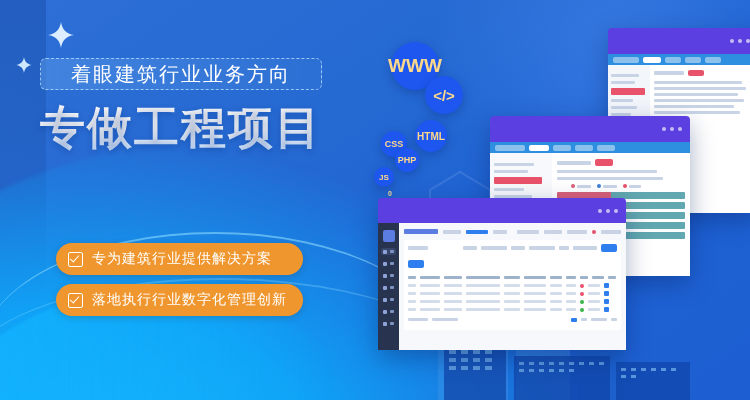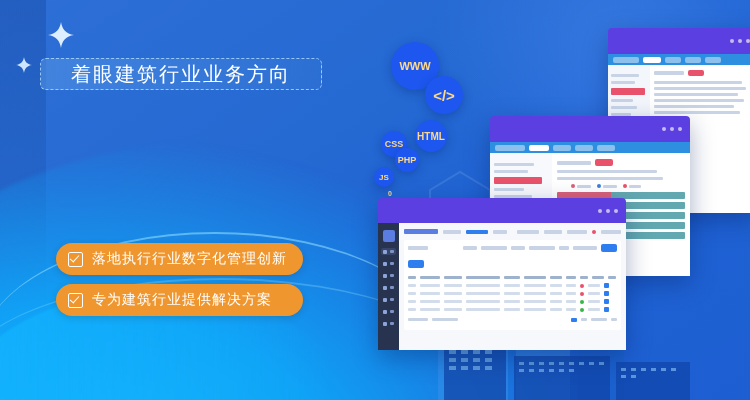--- a/index.html
+++ b/index.html
@@ -79,21 +79,21 @@
   .chk{width:13px;height:13px;border:1.6px solid #ffffff;border-radius:2px;position:relative;flex:0 0 auto;}
   .chk:after{content:"";position:absolute;left:2.5px;top:0px;width:4px;height:8px;
     border:solid #ffffff;border-width:0 1.8px 1.8px 0;transform:rotate(42deg);}
   .badge-text{font-size:14px;color:#ffffff;letter-spacing:1px;white-space:nowrap;
     font-family:"DejaVu Sans","Liberation Sans",sans-serif;}
 
   
   .bubble{position:absolute;border-radius:50%;background:#1d57ef;
     display:flex;align-items:center;justify-content:center;
     color:#ffd98a;font-weight:700;box-shadow:0 3px 10px rgba(10,40,120,.35);}
-  .bubble.b-www{left:391px;top:42px;width:48px;height:48px;font-size:11px;}
+  .bubble.b-www{left:391px;top:42px;width:48px;height:48px;font-size:19px;}
   .bubble.b-code{left:425px;top:76px;width:38px;height:38px;font-size:15px;}
   .bubble.b-html{left:415px;top:120px;width:32px;height:32px;font-size:10px;}
   .bubble.b-css{left:381px;top:131px;width:26px;height:26px;font-size:9px;}
   .bubble.b-php{left:395px;top:148px;width:24px;height:24px;font-size:9px;}
   .bubble.b-js{left:374px;top:167px;width:20px;height:20px;font-size:8px;}
   .bubble.b-zero{left:383px;top:186px;width:14px;height:14px;font-size:7px;background:transparent;
     box-shadow:none;color:#ffd98a;}
 
   
   .mock{position:absolute;box-shadow:0 8px 24px rgba(6,30,90,.35);}
@@ -239,31 +239,32 @@
           <span class="win s"></span>
       </div>
     </div>
   </div>
 
   <div class="copy">
     <div class="subtitle-box">
       <span class="subtitle-text">着眼建筑行业业务方向</span>
     </div>
     <div class="headline">
+      <div class="headline-line">专做工程项目</div>
     </div>
   </div>
 
   <div class="badges">
     <div class="badge">
       <span class="chk"></span>
-      <span class="badge-text">落地执行行业数字化管理创新</span>
+      <span class="badge-text">专为建筑行业提供解决方案</span>
     </div>
     <div class="badge">
       <span class="chk"></span>
-      <span class="badge-text">专为建筑行业提供解决方案</span>
+      <span class="badge-text">落地执行行业数字化管理创新</span>
     </div>
   </div>
 
   <div class="bubble b-www">WWW</div>
   <div class="bubble b-code">&lt;/&gt;</div>
   <div class="bubble b-html">HTML</div>
   <div class="bubble b-css">CSS</div>
   <div class="bubble b-php">PHP</div>
   <div class="bubble b-js">JS</div>
   <div class="bubble b-zero">0</div>

